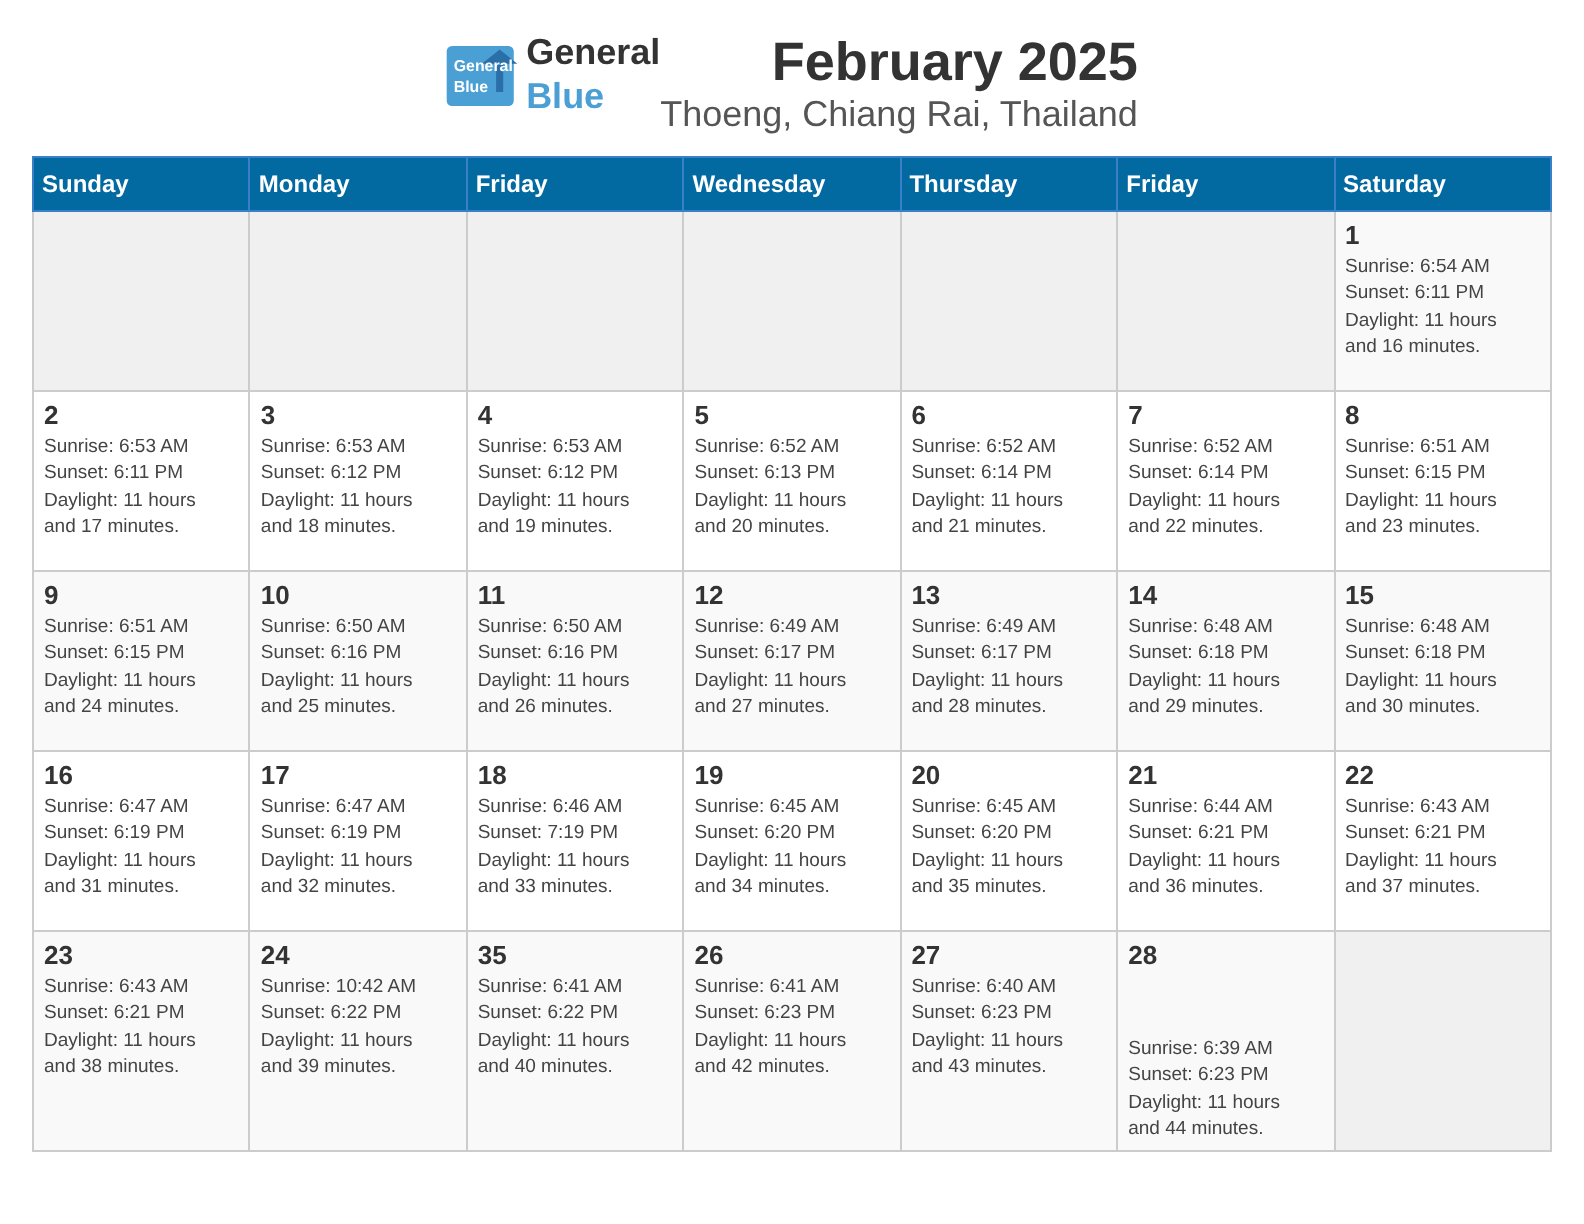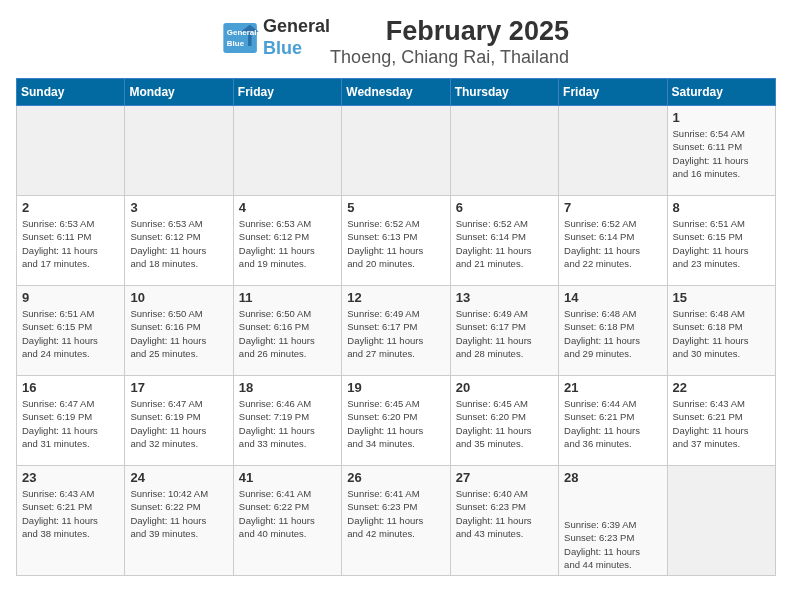--- a/index.html
+++ b/index.html
@@ -295,21 +295,21 @@
 and 38 minutes.</div>
         </td>
         <td>
           <span class="day-num">24</span>
           <div class="day-info" style="white-space: pre-line;">Sunrise: 10:42 AM
 Sunset: 6:22 PM
 Daylight: 11 hours
 and 39 minutes.</div>
         </td>
         <td>
-          <span class="day-num">41</span>
+          <span class="day-num">35</span>
           <div class="day-info" style="white-space: pre-line;">Sunrise: 6:41 AM
 Sunset: 6:22 PM
 Daylight: 11 hours
 and 40 minutes.</div>
         </td>
         <td>
           <span class="day-num">26</span>
           <div class="day-info" style="white-space: pre-line;">Sunrise: 6:41 AM
 Sunset: 6:23 PM
 Daylight: 11 hours

